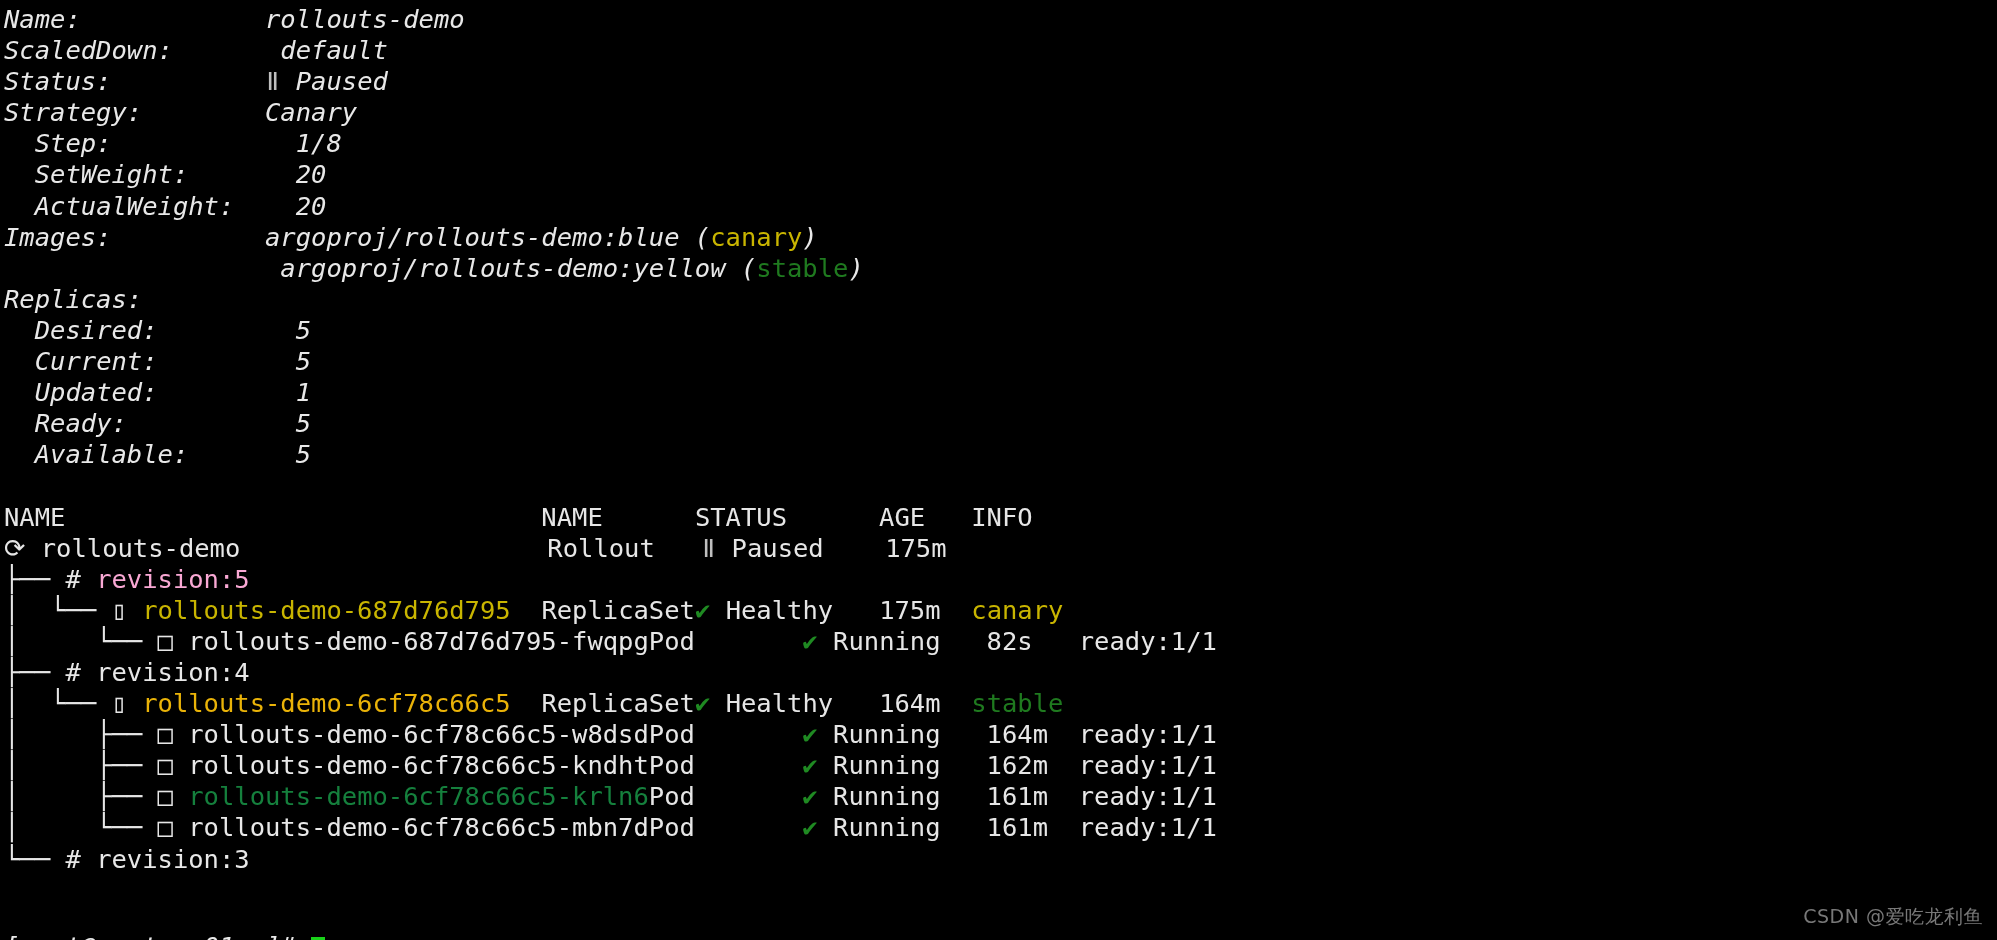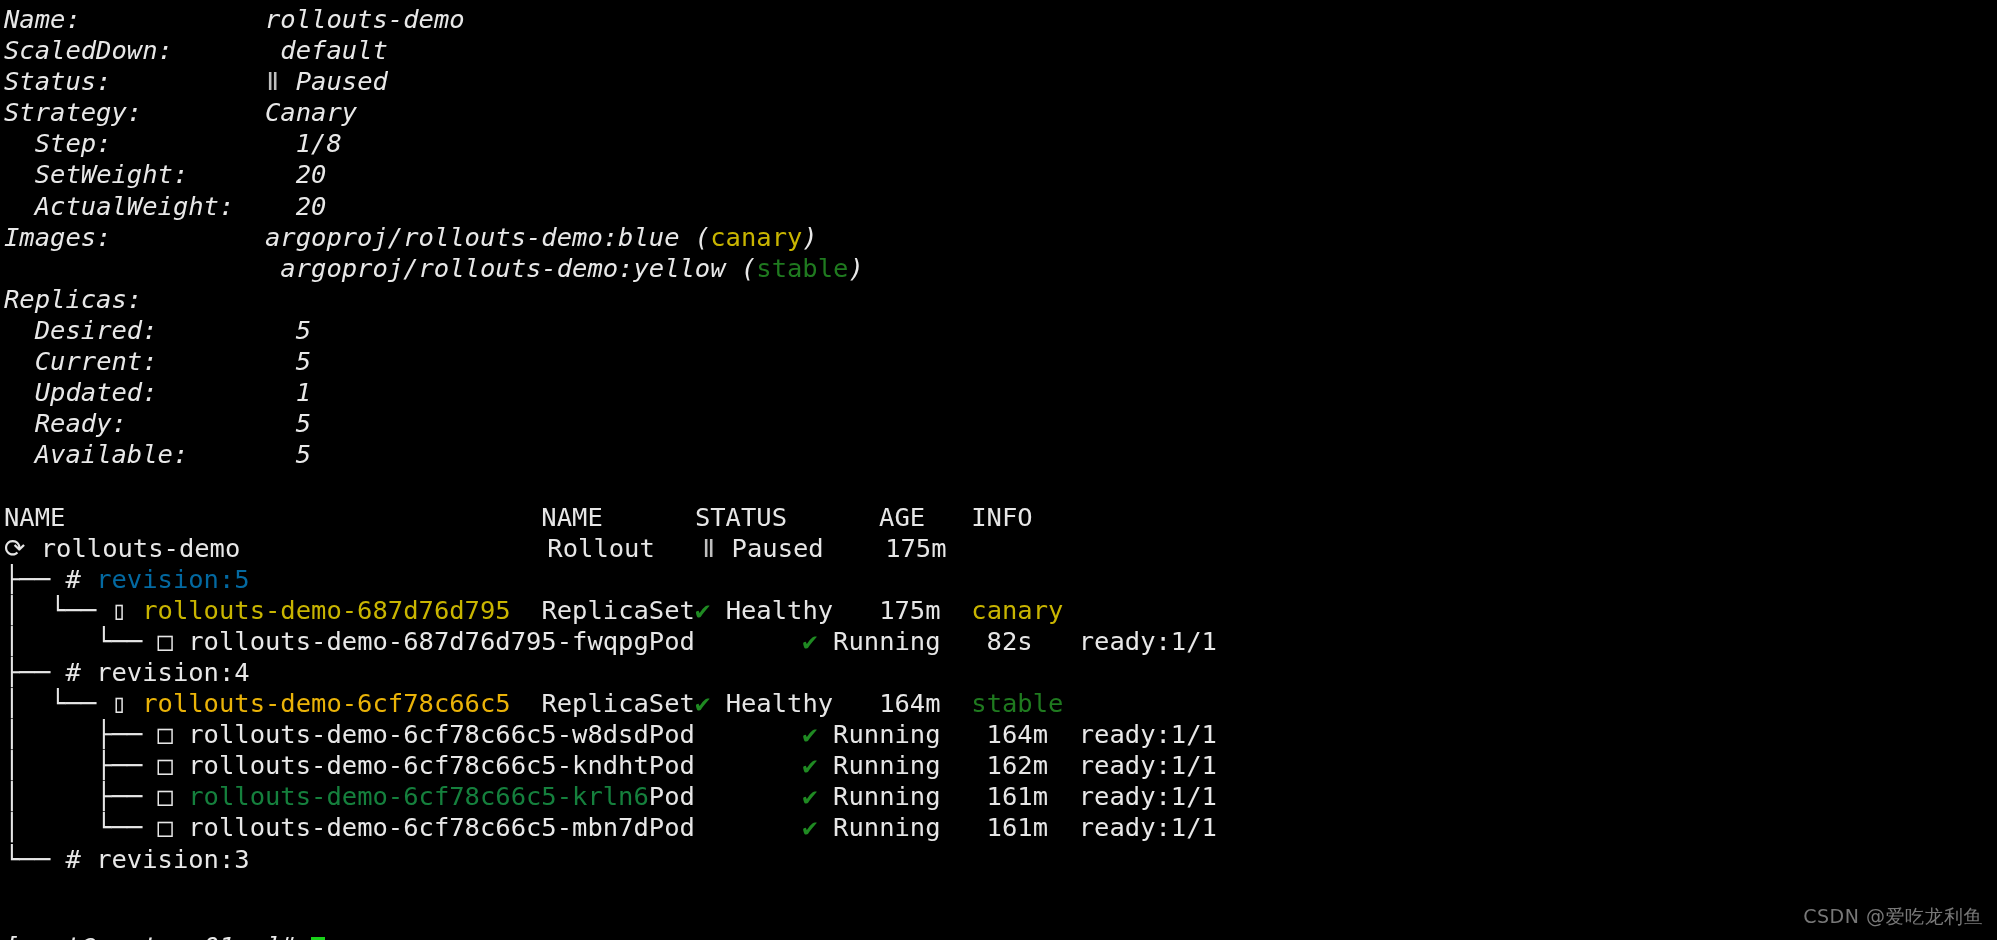--- a/index.html
+++ b/index.html
@@ -104,21 +104,21 @@
     <div class="row"><span>  </span><span class="w">Available:</span><span>       </span><span class="w">5</span></div>
 
   </div>
 
   <div class="blankline"></div>
 
   <div>
     <div class="row" id="header-row"><span>NAME                               </span><span>NAME      </span><span>STATUS      </span><span>AGE   </span><span>INFO</span></div>
     <div id="table-body">
         <div class="row"><span>⟳ </span><span style="color:#e8e8e8">rollouts-demo</span><span>                    </span><span>Rollout   </span><span style="color:#bfbfbf">ǁ </span><span>Paused</span><span>    </span><span>175m  </span></div>
-        <div class="row"><span>├── </span><span># </span><span style="color:#0369a1">revision:5</span><span>                   </span><span>          </span><span>            </span><span>      </span></div>
+        <div class="row"><span>├── </span><span># </span><span style="color:#f9a8d4">revision:5</span><span>                   </span><span>          </span><span>            </span><span>      </span></div>
         <div class="row"><span>│  └── </span><span>▯ </span><span style="color:#c9b500">rollouts-demo-687d76d795</span><span>  </span><span>ReplicaSet</span><span style="color:#1f8a22">✔ </span><span>Healthy</span><span>   </span><span>175m  </span><span style="color:#c9b500">canary</span></div>
         <div class="row"><span>│     └── </span><span>□ </span><span style="color:#e8e8e8">rollouts-demo-687d76d795-fwqpg</span><span></span><span>Pod       </span><span style="color:#1f8a22">✔ </span><span>Running</span><span>   </span><span>82s   </span><span style="color:#e8e8e8">ready:1/1</span></div>
         <div class="row"><span>├── </span><span># </span><span style="color:#e8e8e8">revision:4</span><span>                   </span><span>          </span><span>            </span><span>      </span></div>
         <div class="row"><span>│  └── </span><span>▯ </span><span style="color:#eab308">rollouts-demo-6cf78c66c5</span><span>  </span><span>ReplicaSet</span><span style="color:#1f8a22">✔ </span><span>Healthy</span><span>   </span><span>164m  </span><span style="color:#1f7a1f">stable</span></div>
         <div class="row"><span>│     ├── </span><span>□ </span><span style="color:#e8e8e8">rollouts-demo-6cf78c66c5-w8dsd</span><span></span><span>Pod       </span><span style="color:#1f8a22">✔ </span><span>Running</span><span>   </span><span>164m  </span><span style="color:#e8e8e8">ready:1/1</span></div>
         <div class="row"><span>│     ├── </span><span>□ </span><span style="color:#e8e8e8">rollouts-demo-6cf78c66c5-kndht</span><span></span><span>Pod       </span><span style="color:#1f8a22">✔ </span><span>Running</span><span>   </span><span>162m  </span><span style="color:#e8e8e8">ready:1/1</span></div>
         <div class="row"><span>│     ├── </span><span>□ </span><span style="color:#15803d">rollouts-demo-6cf78c66c5-krln6</span><span></span><span>Pod       </span><span style="color:#1f8a22">✔ </span><span>Running</span><span>   </span><span>161m  </span><span style="color:#e8e8e8">ready:1/1</span></div>
         <div class="row"><span>│     └── </span><span>□ </span><span style="color:#e8e8e8">rollouts-demo-6cf78c66c5-mbn7d</span><span></span><span>Pod       </span><span style="color:#1f8a22">✔ </span><span>Running</span><span>   </span><span>161m  </span><span style="color:#e8e8e8">ready:1/1</span></div>
         <div class="row"><span>└── </span><span># </span><span style="color:#e8e8e8">revision:3</span><span>                   </span><span>          </span><span>            </span><span>      </span></div>
       </div>

